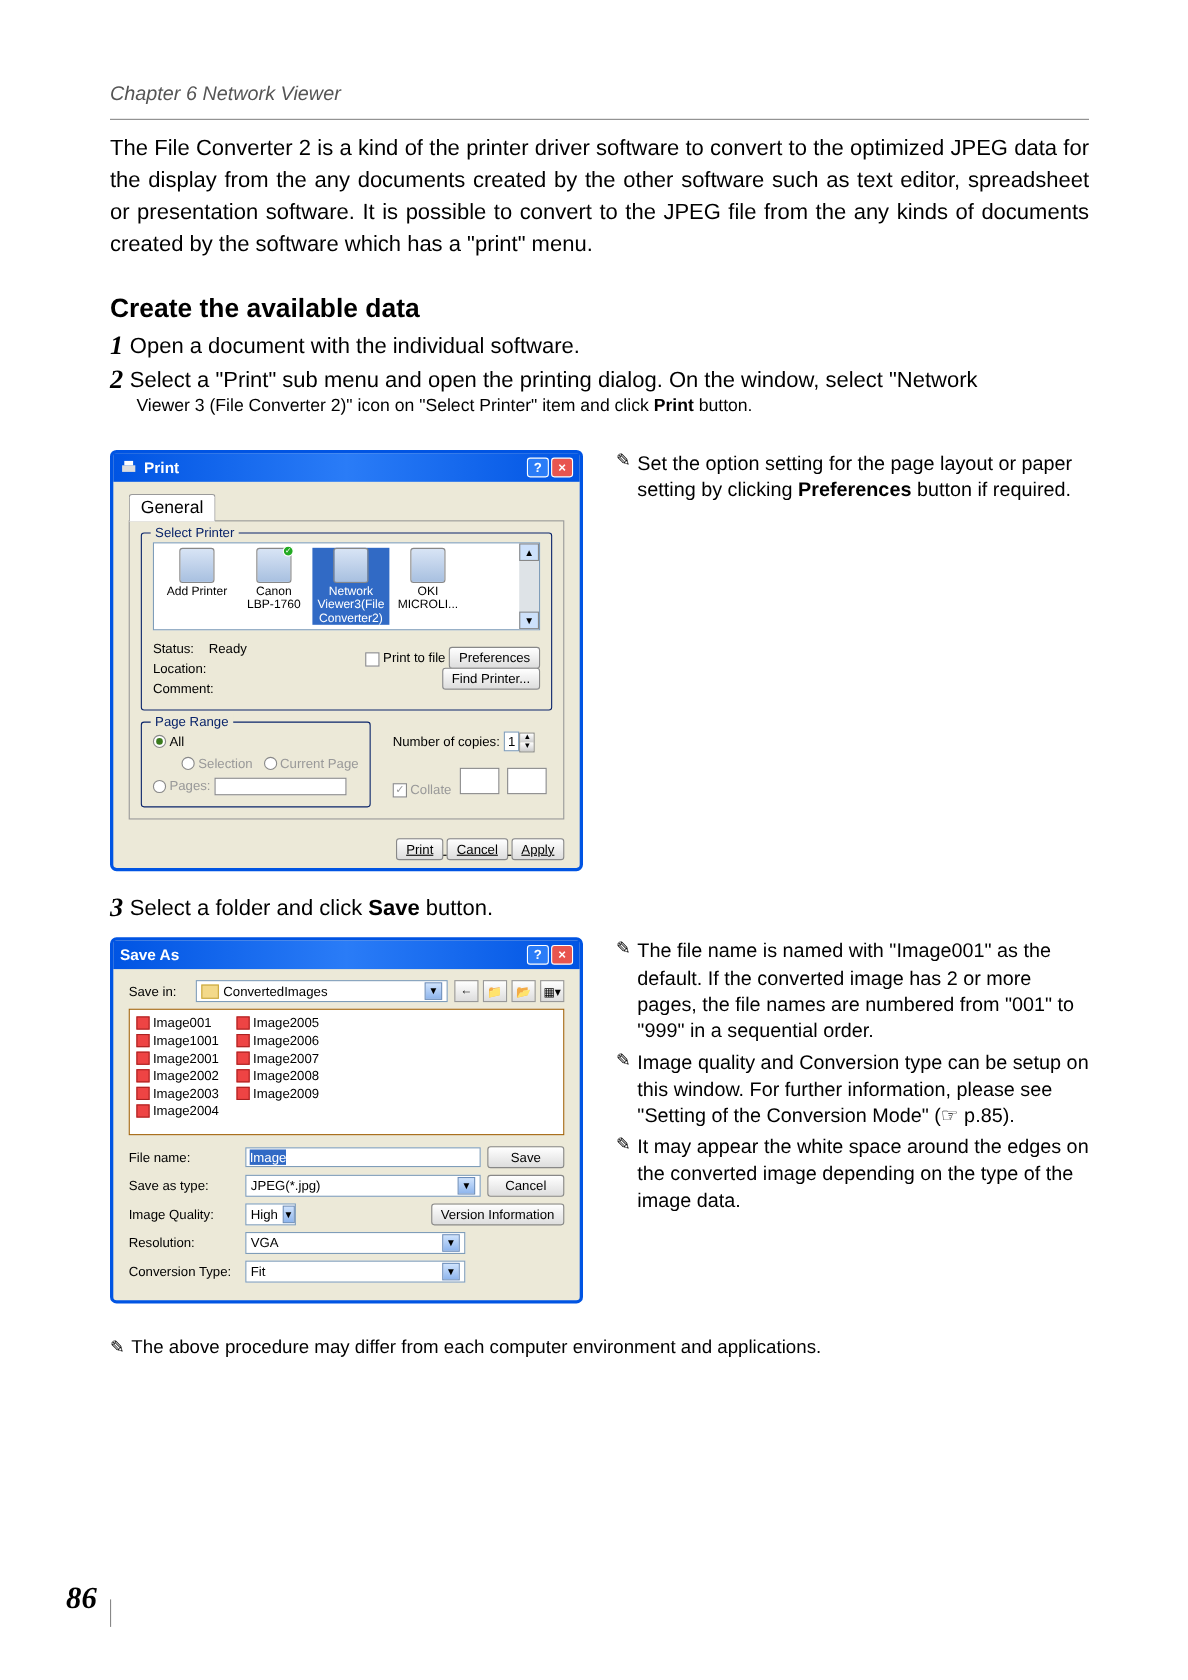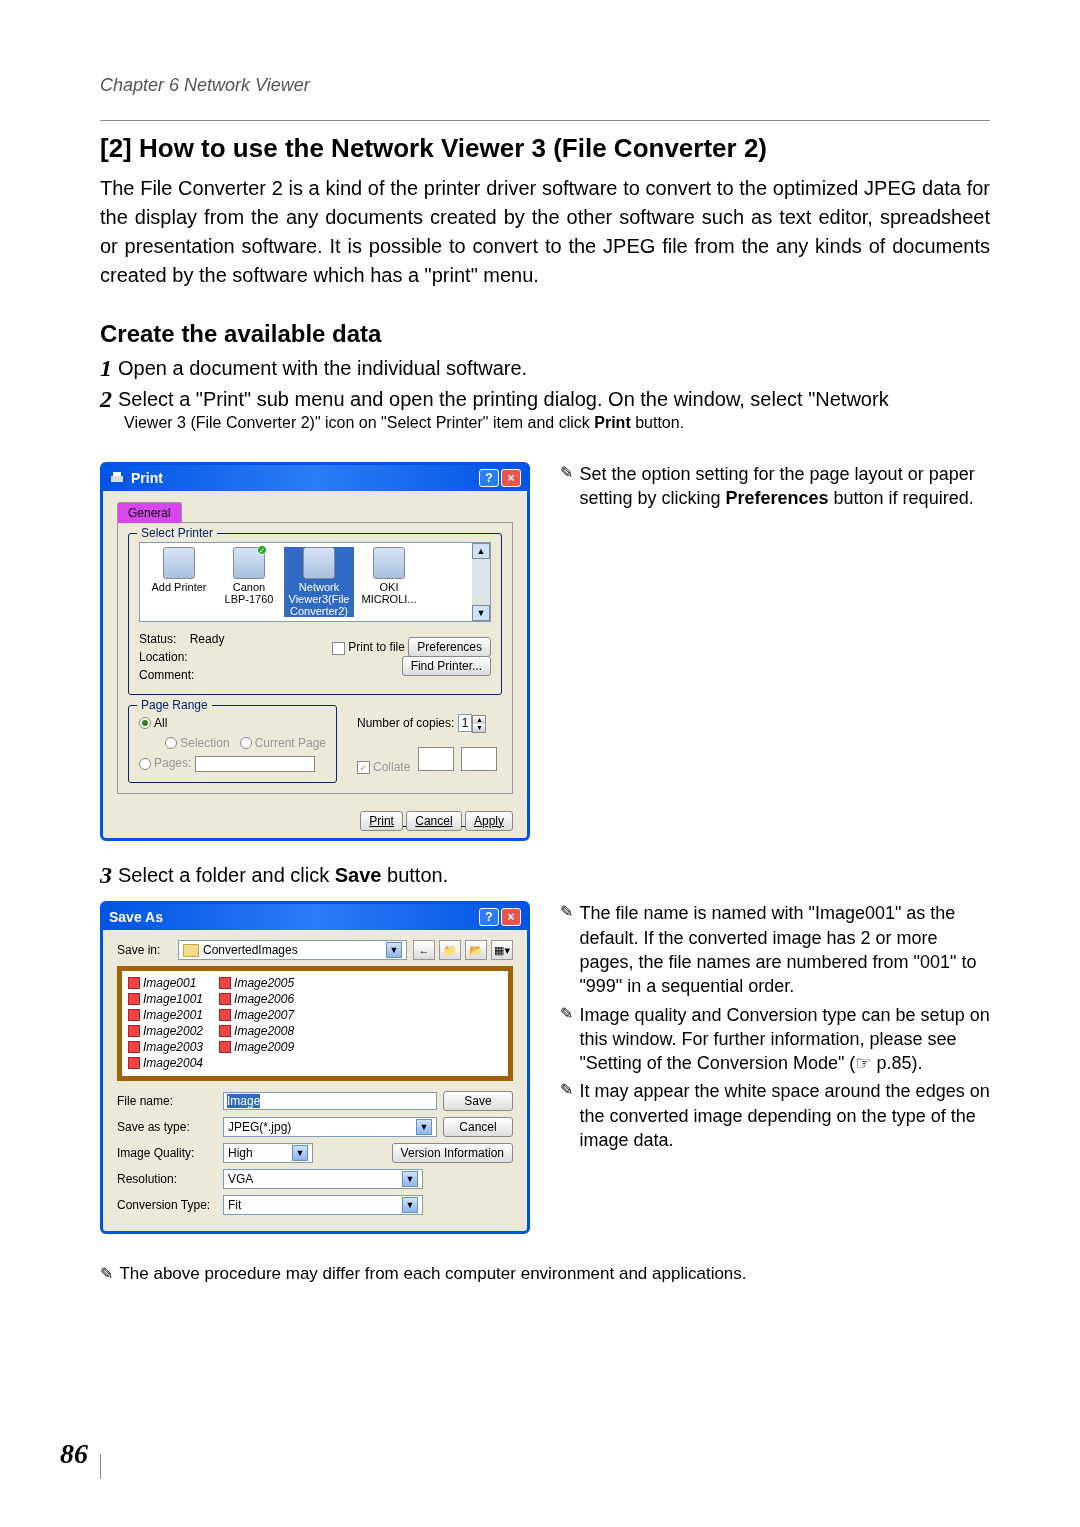--- a/index.html
+++ b/index.html
@@ -11,21 +11,21 @@
       position: relative;
       color: #000;
     }
     .page {
       padding: 75px 90px 40px 100px;
     }
     .chapter-header {
       font-style: italic;
       font-size: 18px;
       color: #555;
-      margin-bottom: 24px;
+      margin-bottom: 12px;
     }
     .hr-top {
       border: none;
       border-top: 1px solid #888;
       margin-bottom: 12px;
     }
     .section-title {
       font-size: 26px;
       font-weight: bold;
       margin-bottom: 10px;
@@ -122,25 +122,25 @@
       font-size: 12px;
       margin-left: 2px;
     }
     .tb-help { background: #2A7CF7; }
     .dialog-body {
       padding: 10px 14px 12px 14px;
     }
     .tab {
       display: inline-block;
       padding: 3px 10px;
-      background: #d946ef;
+      background: #ffffff;
       border: 1px solid #999;
       border-bottom: none;
       border-radius: 3px 3px 0 0;
-      font-size: 12px;
+      font-size: 16px;
       position: relative;
       top: 1px;
       z-index: 2;
     }
     .fieldset {
       border: 1px solid #0A246A;
       border-radius: 3px;
       padding: 8px 10px 10px 10px;
       margin-top: 0;
       position: relative;
@@ -318,30 +318,29 @@
     .tb-icon {
       width: 22px; height: 20px;
       border: 1px solid #999;
       background: linear-gradient(#fff,#ddd);
       display: inline-flex;
       align-items: center;
       justify-content: center;
       font-size: 11px;
     }
     .file-list {
-      border: 5px solid #a16207;
+      border: 1px solid #a16207;
       background: #fff;
       height: 115px;
       padding: 4px 6px;
       display: flex;
       flex-direction: column;
       flex-wrap: wrap;
       align-content: flex-start;
       gap: 1px 16px;
-      font-style: italic;
     }
     .file-item {
       font-size: 12px;
       display: flex;
       align-items: center;
       gap: 3px;
       height: 15px;
     }
     .file-icon {
       width: 12px; height: 12px;
@@ -394,21 +393,20 @@
       display: inline-block;
       vertical-align: middle;
     }
   </style>
 </head>
 <body>
 
 <div class="page">
   <div class="chapter-header">Chapter 6 Network Viewer</div>
   <hr class="hr-top">
-  <div class="section-title">[2] How to use the Network Viewer 3 (File Converter 2)</div>
   <div class="body-text">The File Converter 2 is a kind of the printer driver software to convert to the optimized JPEG data for the display from the any documents created by the other software such as text editor, spreadsheet or presentation software. It is possible to convert to the JPEG file from the any kinds of documents created by the software which has a "print" menu.</div>
 
   <div class="subsection-title">Create the available data</div>
 
   <div class="step">
     <span class="step-num">1</span>
     <span class="step-text">Open a document with the individual software.</span>
   </div>
   <div class="step">
     <span class="step-num">2</span>
@@ -600,21 +598,21 @@
           <div class="save-row">
             <span class="save-lbl">Save as type:</span>
             <span class="combo" style="flex:1;">
                 <span style="flex:1;">JPEG(*.jpg)</span>
                 <span class="combo-arrow">▼</span>
               </span>
             <span class="win-btn" style="min-width:70px;">Cancel</span>
           </div>
           <div class="save-row">
             <span class="save-lbl">Image Quality:</span>
-            <span class="combo" style="width:90px;">
+            <span class="combo" style="width:46px;">
                 <span style="flex:1;">High</span>
                 <span class="combo-arrow">▼</span>
               </span>
             <span style="flex:1;"></span>
             <span class="win-btn" style="min-width:120px;">Version Information</span>
           </div>
           <div class="save-row">
             <span class="save-lbl">Resolution:</span>
             <span class="combo" style="flex:1; max-width:200px;">
                 <span style="flex:1;">VGA</span>

